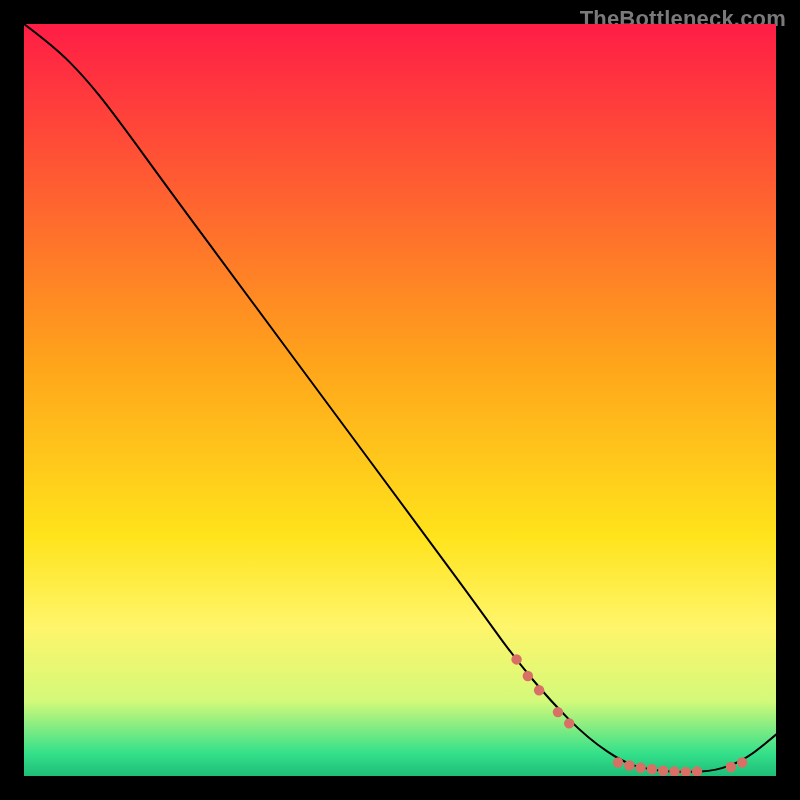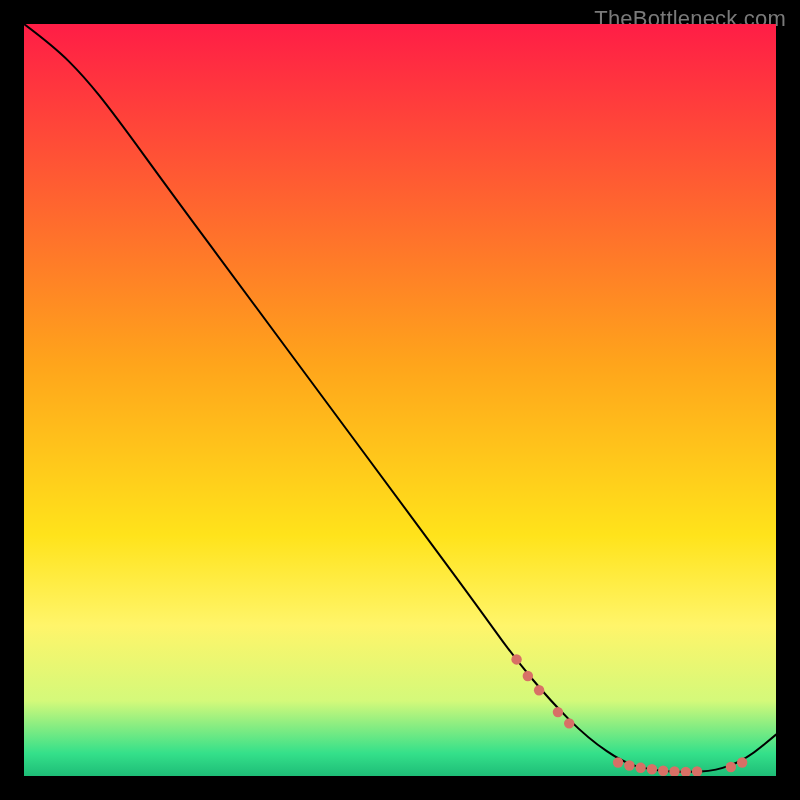--- a/index.html
+++ b/index.html
@@ -16,21 +16,21 @@
     width: 800px;
     height: 800px;
     background: #000;
   }
   .watermark {
     position: absolute;
     top: 6px;
     right: 14px;
     color: #7a7a7a;
     font-size: 22px;
-    font-weight: 400;
+    font-weight: 700;
     letter-spacing: 0.2px;
     user-select: none;
   }
   .plot-wrap {
     position: absolute;
     left: 24px;
     top: 24px;
     width: 752px;
     height: 752px;
   }

